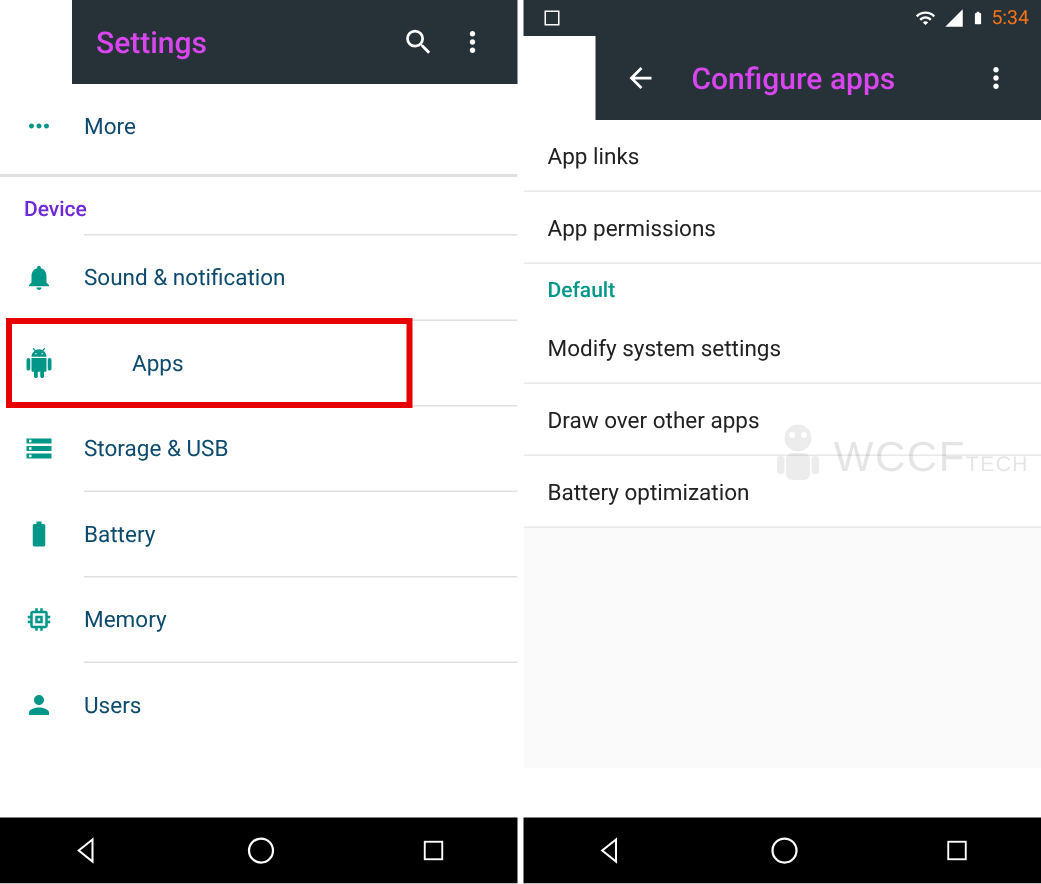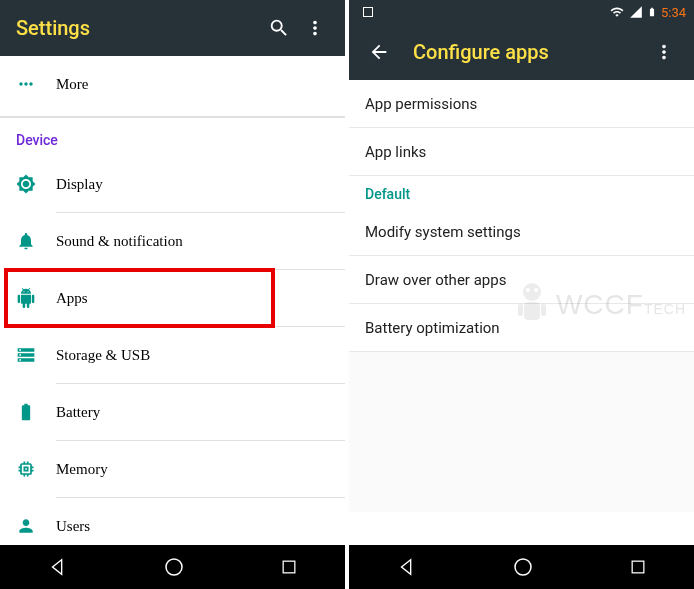--- a/index.html
+++ b/index.html
@@ -14,25 +14,26 @@
     .screen {
       width: 345px;
       height: 589px;
       display: flex;
       flex-direction: column;
       background: #fff;
       position: relative;
     }
     .appbar {
       background: #263238;
-      color: #fde047;
+      color: #d946ef;
       height: 56px;
       display: flex;
       align-items: center;
       padding: 0 12px;
+      margin-left: 48px;
     }
     .appbar-title {
       font-size: 20px;
       font-weight: 500;
       flex: 1;
       margin-left: 4px;
     }
     .appbar-title.with-back {
       margin-left: 16px;
     }
@@ -70,22 +71,21 @@
     }
     .list-item .icon {
       width: 40px;
       color: #009688;
       font-size: 20px;
       display: flex;
       align-items: center;
     }
     .list-item .label {
       font-size: 15px;
-      color: #000000;
-      font-family: Liberation Serif, serif;
+      color: #0c4a6e;
     }
     .list-item.more .icon { color: #757575; }
     .inset-divider {
       margin-left: 56px;
       border-bottom: 1px solid #e0e0e0;
     }
     .thick-divider {
       border-bottom: 2px solid #e0e0e0;
       margin-top: 4px;
     }
@@ -178,41 +178,33 @@
         <svg width="20" height="20" viewBox="0 0 24 24">
             <path fill="#009688" d="M6 10c-1.1 0-2 .9-2 2s.9 2 2 2 2-.9 2-2-.9-2-2-2zm12 0c-1.1 0-2 .9-2 2s.9 2 2 2 2-.9 2-2-.9-2-2-2zm-6 0c-1.1 0-2 .9-2 2s.9 2 2 2 2-.9 2-2-.9-2-2-2z"></path>
           </svg>
       </span>
       <span class="label">More</span>
     </div>
     <div class="thick-divider"></div>
 
     <div class="section-header">Device</div>
 
-    <div class="list-item">
-      <span class="icon">
-        <svg width="20" height="20" viewBox="0 0 24 24">
-            <path fill="#009688" d="M20 8.69V4h-4.69L12 .69 8.69 4H4v4.69L.69 12 4 15.31V20h4.69L12 23.31 15.31 20H20v-4.69L23.31 12 20 8.69zM12 18c-3.31 0-6-2.69-6-6s2.69-6 6-6 6 2.69 6 6-2.69 6-6 6zm0-10c-2.21 0-4 1.79-4 4s1.79 4 4 4 4-1.79 4-4-1.79-4-4-4z"></path>
-          </svg>
-      </span>
-      <span class="label">Display</span>
-    </div>
     <div class="inset-divider"></div>
 
     <div class="list-item">
       <span class="icon">
         <svg width="20" height="20" viewBox="0 0 24 24">
             <path fill="#009688" d="M12 22c1.1 0 2-.9 2-2h-4c0 1.1.89 2 2 2zm6-6v-5c0-3.07-1.64-5.64-4.5-6.32V4c0-.83-.67-1.5-1.5-1.5s-1.5.67-1.5 1.5v.68C7.63 5.36 6 7.92 6 11v5l-2 2v1h16v-1l-2-2z"></path>
           </svg>
       </span>
       <span class="label">Sound &amp; notification</span>
     </div>
     <div class="inset-divider"></div>
 
-    <div class="list-item" style="position:relative;">
+    <div class="list-item" style="position:relative;gap:32px;">
       <span class="icon">
         <svg width="20" height="20" viewBox="0 0 24 24">
             <path fill="#009688" d="M6 18c0 .55.45 1 1 1h1v3.5c0 .83.67 1.5 1.5 1.5s1.5-.67 1.5-1.5V19h2v3.5c0 .83.67 1.5 1.5 1.5s1.5-.67 1.5-1.5V19h1c.55 0 1-.45 1-1V8H6v10zM3.5 8C2.67 8 2 8.67 2 9.5v7c0 .83.67 1.5 1.5 1.5S5 17.33 5 16.5v-7C5 8.67 4.33 8 3.5 8zm17 0c-.83 0-1.5.67-1.5 1.5v7c0 .83.67 1.5 1.5 1.5s1.5-.67 1.5-1.5v-7c0-.83-.67-1.5-1.5-1.5zm-4.97-5.84l1.3-1.3c.2-.2.2-.51 0-.71-.2-.2-.51-.2-.71 0l-1.48 1.48C13.85 1.23 12.95 1 12 1c-.96 0-1.86.23-2.66.63L7.85.15c-.2-.2-.51-.2-.71 0-.2.2-.2.51 0 .71l1.31 1.31C6.97 3.26 6 5.01 6 7h12c0-1.99-.97-3.75-2.47-4.84zM10 5H9V4h1v1zm5 0h-1V4h1v1z"></path>
           </svg>
       </span>
       <span class="label">Apps</span>
       <div class="highlight-box"></div>
     </div>
     <div class="inset-divider"></div>
 
@@ -309,22 +301,22 @@
     </span>
     <span class="appbar-title with-back">Configure apps</span>
     <span class="appbar-icon">
       <svg width="22" height="22" viewBox="0 0 24 24">
           <path fill="#fff" d="M12 8c1.1 0 2-.9 2-2s-.9-2-2-2-2 .9-2 2 .9 2 2 2zm0 2c-1.1 0-2 .9-2 2s.9 2 2 2 2-.9 2-2-.9-2-2-2zm0 6c-1.1 0-2 .9-2 2s.9 2 2 2 2-.9 2-2-.9-2-2-2z"></path>
         </svg>
     </span>
   </div>
 
   <div class="content" style="position:relative;">
+    <div class="simple-item">App links</div>
     <div class="simple-item">App permissions</div>
-    <div class="simple-item">App links</div>
     <div class="section-header2">Default</div>
     <div class="simple-item">Modify system settings</div>
     <div class="simple-item">Draw over other apps</div>
     <div class="simple-item">Battery optimization</div>
     <div class="flex-fill" style="height:160px;"></div>
 
     <div class="watermark">
       <svg width="40" height="50" viewBox="0 0 40 50">
         <circle cx="20" cy="12" r="9" fill="#888"></circle>
         <circle cx="16" cy="10" r="2" fill="#fff"></circle>

